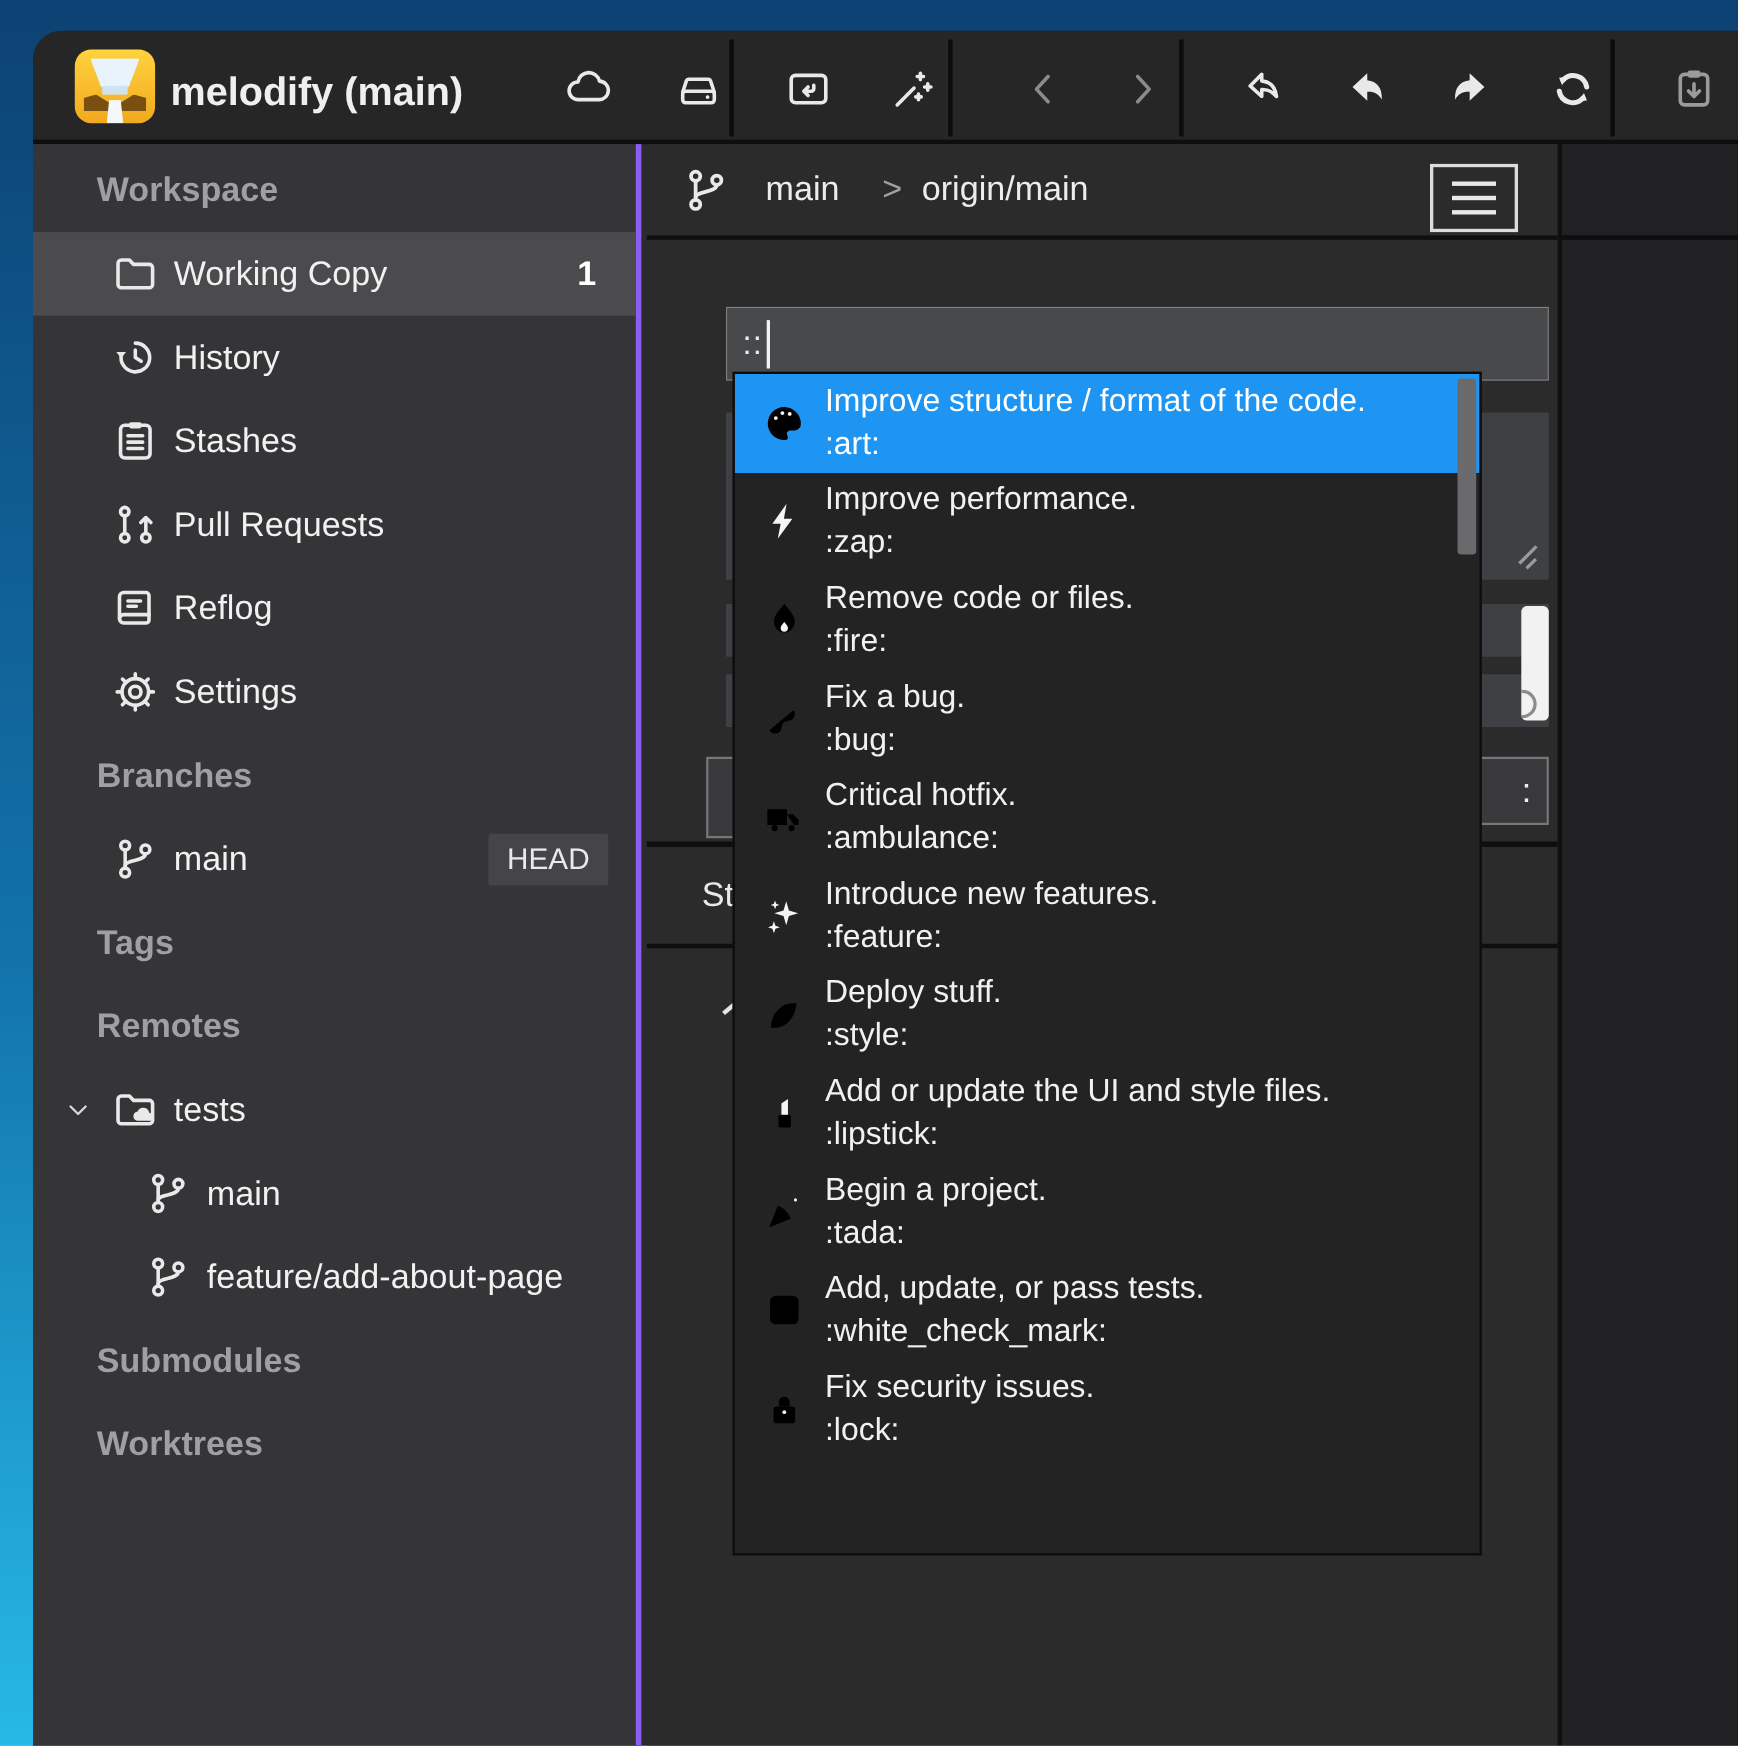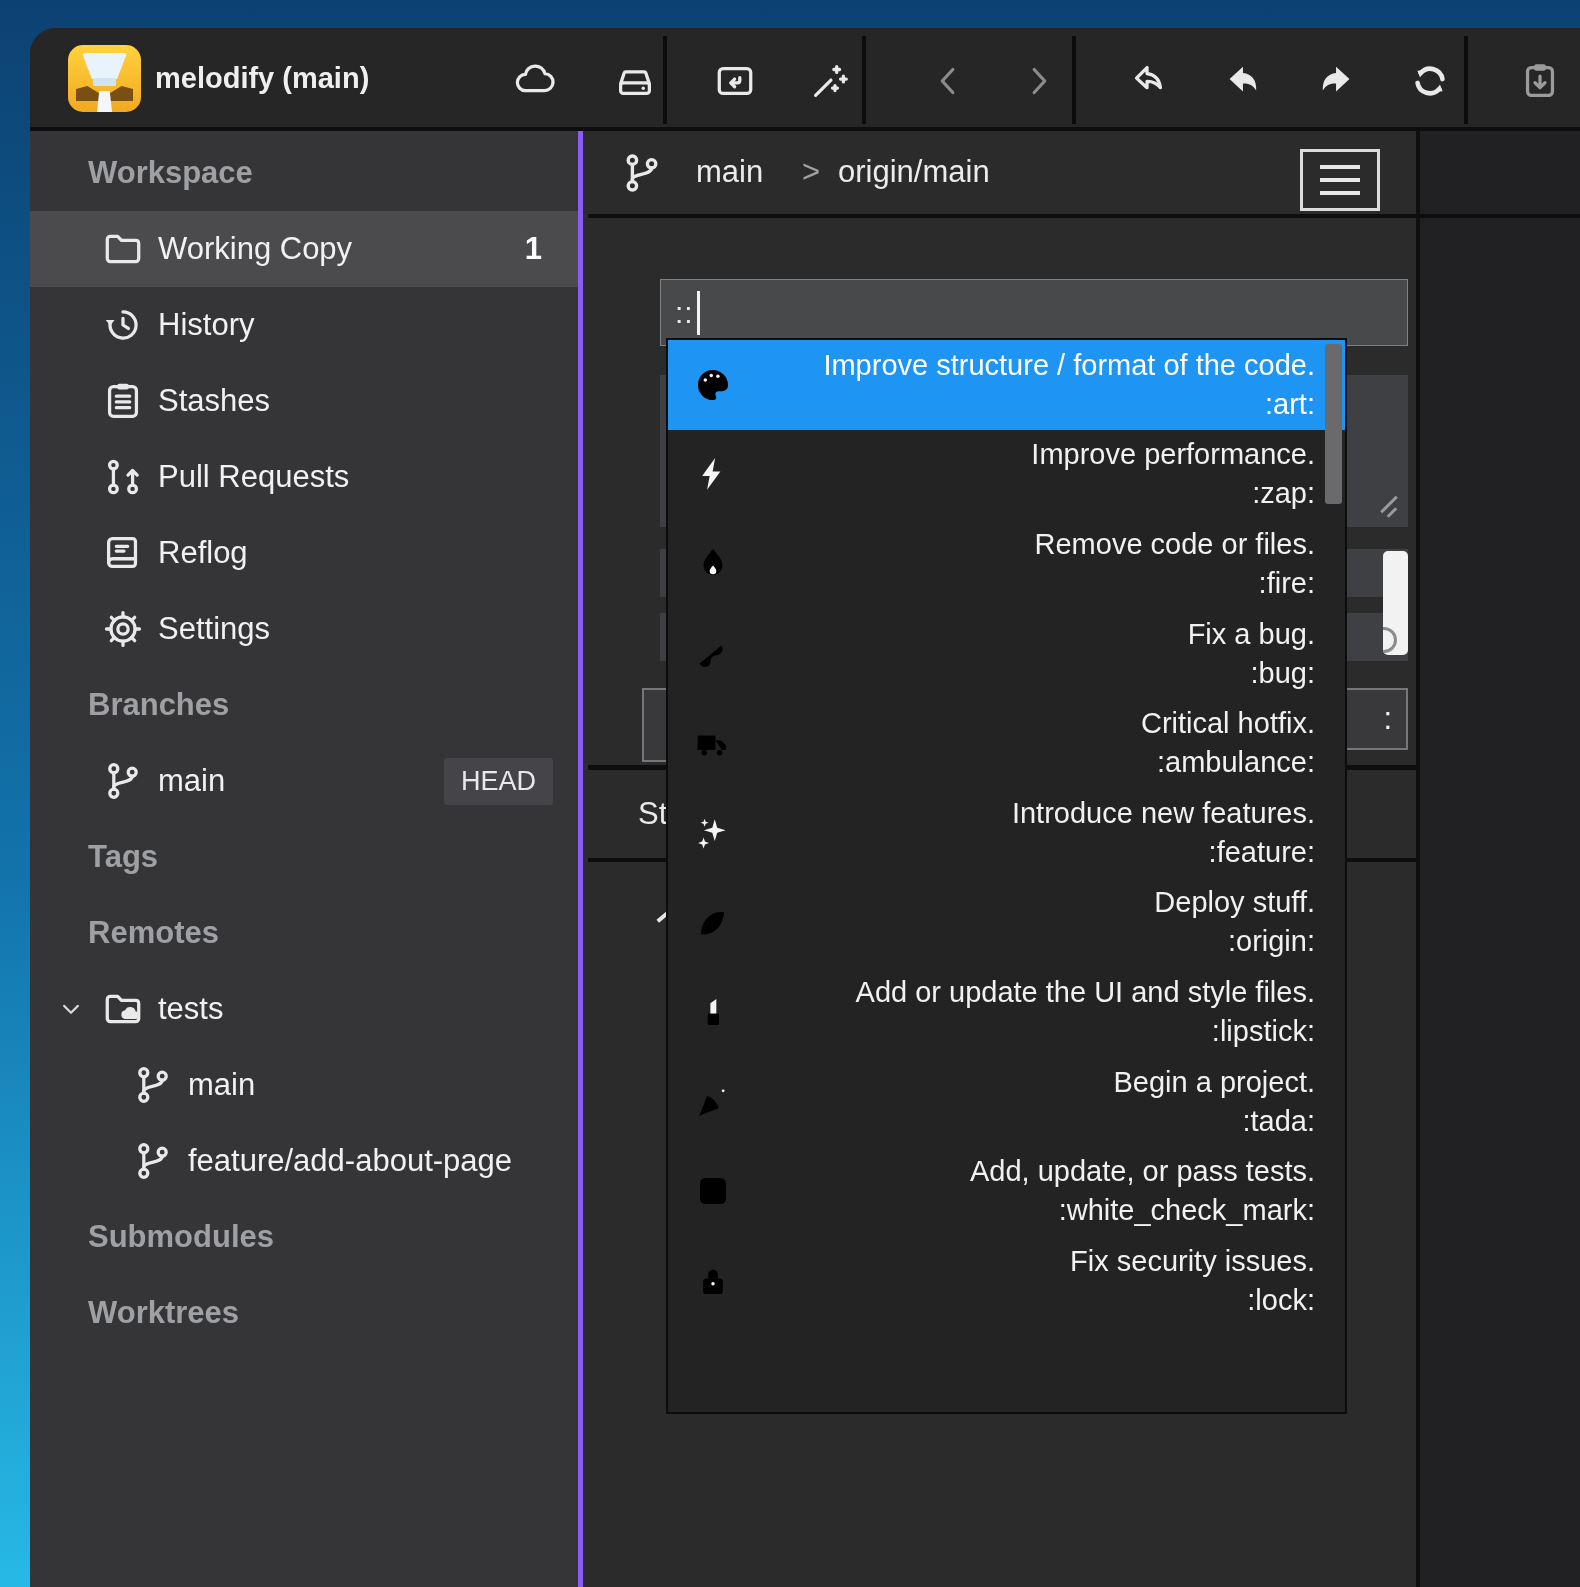--- a/index.html
+++ b/index.html
@@ -24,21 +24,21 @@
             border-bottom:4px solid #0e0e0e;}
   .app-icon{position:absolute;left:38px;top:17px;width:73px;height:67px;border-radius:15px;
             background:linear-gradient(180deg,#ffd23e,#f2a91f);overflow:hidden;}
   .horn{position:absolute;left:14px;top:8px;width:45px;height:26px;background:#e8f3fb;
         clip-path:polygon(0 0,100% 0,78% 100%,22% 100%);border-radius:3px;}
   .horn2{position:absolute;left:25px;top:33px;width:23px;height:8px;background:#cfe4f2;}
   .base{position:absolute;left:8px;top:41px;width:57px;height:15px;background:#7a4f12;
         clip-path:polygon(0 20%,20% 0,50% 70%,80% 0,100% 20%,100% 100%,0 100%);}
   .stem{position:absolute;left:29px;top:46px;width:15px;height:21px;background:#f4f7f9;
         clip-path:polygon(15% 0,85% 0,100% 100%,0 100%);}
-  .win-title{position:absolute;left:125px;top:34px;font-size:29px;font-weight:600;color:#efefef;}
+  .win-title{position:absolute;left:125px;top:34px;font-size:36px;font-weight:600;color:#efefef;}
   .tb-i{position:absolute;top:30px;width:46px;height:46px;}
   .tb-div{position:absolute;top:8px;width:4px;height:88px;background:#0c0c0c;}
   .dim{color:#8a8b8d;} .dim2{color:#9b9b9c;}
 
   
   .sidebar{position:absolute;left:0;top:103px;width:553px;bottom:0;background:var(--sidebar);
            border-right:5px solid #8b5cf6;padding-top:4px;}
   .sb-row{position:relative;height:76px;display:flex;align-items:center;}
   .sb-header{padding-left:58px;font-size:31px;font-weight:bold;color:#9fa0a3;}
   .sb-item{color:#f1f1f2;font-size:31px;}
@@ -86,21 +86,21 @@
   .file-frag i{position:absolute;left:2px;top:16px;width:32px;height:4px;background:#e6e6e6;
                transform:rotate(-40deg);display:block;}
 
   .divider-v{position:absolute;left:1386px;top:103px;width:4px;bottom:0;background:#0f0f0f;}
   .right-panel{position:absolute;left:1390px;top:103px;right:0;bottom:0;background:var(--right);}
   .rp-border{position:absolute;left:0;top:83px;width:100%;height:4px;background:#0d0d0d;}
 
   
   .dropdown{position:absolute;left:636px;top:310px;width:681px;height:1076px;background:var(--dd);
             border:2px solid #0c0c0c;overflow:hidden;z-index:5;}
-  .dd-item{position:relative;height:89.6px;display:flex;align-items:center;color:#f1f1f2;text-align:right;}
+  .dd-item{position:relative;height:89.6px;display:flex;align-items:center;color:#f1f1f2;}
   .dd-item.sel{background:var(--accent);color:#ffffff;}
   .dd-icon{position:absolute;left:24px;width:42px;height:42px;color:#f5f5f5;}
   .dd-text{position:absolute;left:82px;right:30px;}
   .dd-title{font-size:29px;line-height:39px;white-space:nowrap;}
   .dd-code{font-size:29px;line-height:39px;white-space:nowrap;}
   .dd-thumb{position:absolute;right:3px;top:4px;width:17px;height:160px;background:#6a6a6d;
             border-radius:3px;z-index:6;}
 </style>
 </head>
 <body>
@@ -467,21 +467,21 @@
         <div class="dd-item">
           <span class="dd-icon">
             <svg viewBox="0 0 24 24">
               <path d="M5 19c.2-3.9 1.4-7 3.9-9.5 2.6-2.6 5.9-3.7 9.5-3-.5 3.9-1.7 7-4.2 9.5C11.7 18.5 8.9 19.2 5 19z"></path>
               <circle cx="13.8" cy="8.9" r="1.7"></circle>
               <path d="m6.1 14.9 3 3"></path>
             </svg>
           </span>
           <span class="dd-text">
             <div class="dd-title">Deploy stuff.</div>
-            <div class="dd-code">:origin:</div>
+            <div class="dd-code">:style:</div>
           </span>
         </div>
         <div class="dd-item">
           <span class="dd-icon">
             <svg viewBox="0 0 24 24">
               <rect x="9" y="12.8" width="6.4" height="6.6" rx="0.8"></rect>
               <path d="M10.5 12.8V7l3.4-2.4v8.2z" fill="currentColor" stroke="none"></path>
               <path d="M12.2 13v6.2"></path>
             </svg>
           </span>

